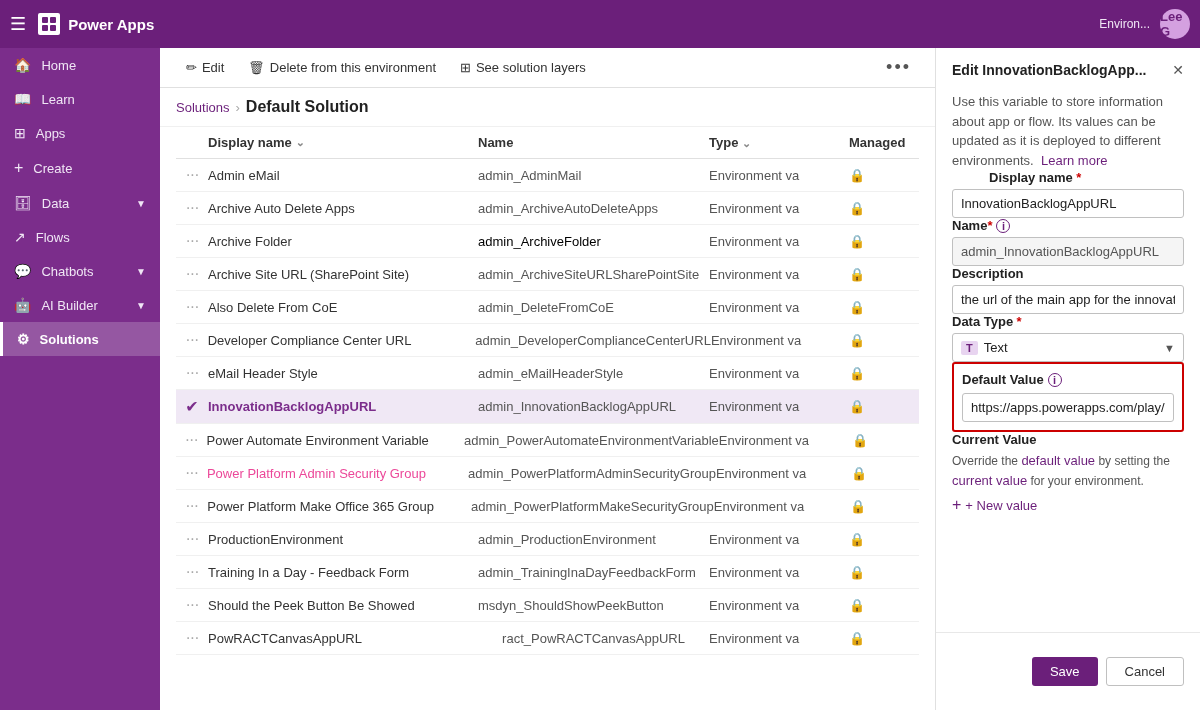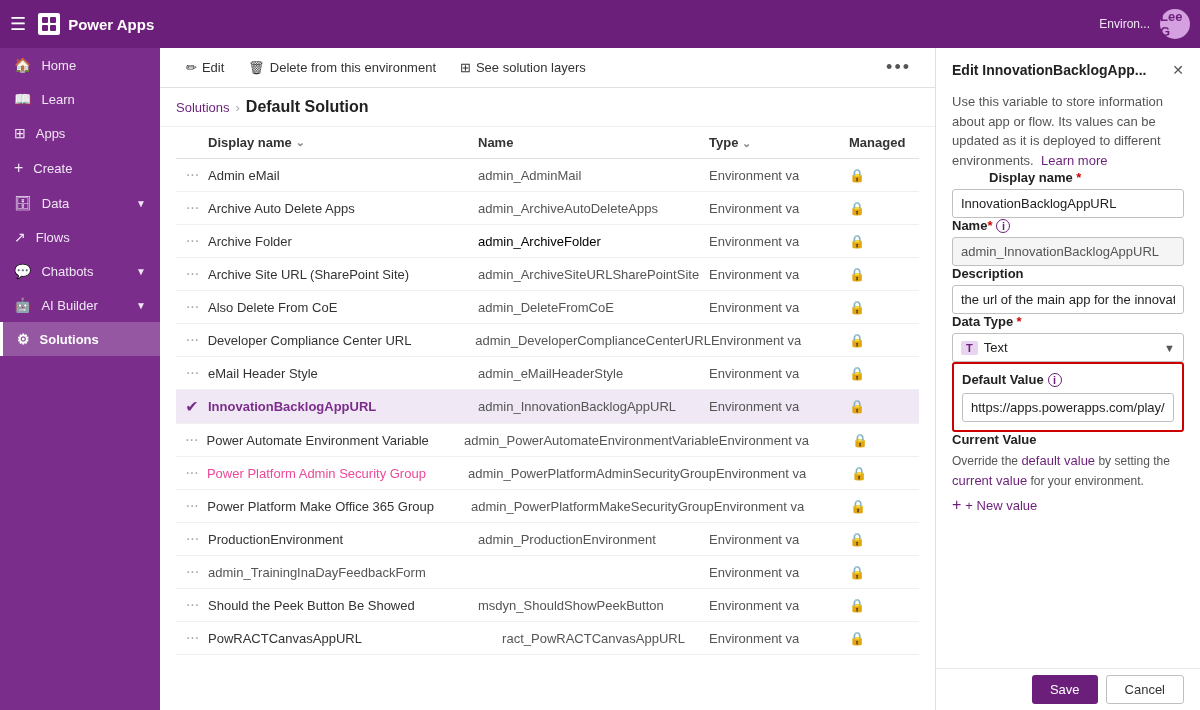--- a/index.html
+++ b/index.html
@@ -230,20 +230,21 @@
     </div>
     <div style="width:270px;color:#333;font-weight:normal;">ProductionEnvironment</div>
     <div style="flex:1;color:#555;">admin_ProductionEnvironment</div>
     <div style="width:140px;color:#555;">Environment va</div>
     <div style="width:70px;color:#aaa;">🔒</div>
   </div>
           <div style="display: flex; align-items: center; padding: 7px 0px; border-bottom: 1px solid rgb(240, 240, 240); font-size: 13px; color: rgb(51, 51, 51); cursor: pointer;">
     <div style="width:32px;display:flex;align-items:center;justify-content:center;">
       <span style="color:#aaa;font-size:16px;letter-spacing:-1px;cursor:pointer;">···</span>
     </div>
+    <div style="width:270px;color:#333;font-weight:normal;">Training In a Day - Feedback Form</div>
     <div style="flex:1;color:#555;">admin_TrainingInaDayFeedbackForm</div>
     <div style="width:140px;color:#555;">Environment va</div>
     <div style="width:70px;color:#aaa;">🔒</div>
   </div>
           <div style="display: flex; align-items: center; padding: 7px 0px; border-bottom: 1px solid rgb(240, 240, 240); font-size: 13px; color: rgb(51, 51, 51); cursor: pointer;">
     <div style="width:32px;display:flex;align-items:center;justify-content:center;">
       <span style="color:#aaa;font-size:16px;letter-spacing:-1px;cursor:pointer;">···</span>
     </div>
     <div style="width:270px;color:#333;font-weight:normal;">Should the Peek Button Be Showed</div>
     <div style="flex:1;color:#555;">msdyn_ShouldShowPeekButton</div>
@@ -331,18 +332,18 @@
           <a href="#" style="color:#6b1f7a;text-decoration:none;">current value</a>
           for your environment.
         </div>
         <button style="display:flex;align-items:center;gap:4px;color:#6b1f7a;cursor:pointer;font-size:13px;background:none;border:none;padding:6px 0;">
           <span style="font-size:16px;font-weight:300;">+</span>
           <span>+ New value</span>
         </button>
       </div>
     </div>
 
-    <div style="padding:6px 16px;border-top:1px solid #e8e8e8;display:flex;gap:8px;justify-content:flex-end;margin-top:auto;">
+    <div style="padding:24px 16px;border-top:1px solid #e8e8e8;display:flex;gap:8px;justify-content:flex-end;margin-top:auto;">
       <button style="padding:6px 18px;background:#6b1f7a;color:#fff;border:none;border-radius:3px;cursor:pointer;font-size:13px;">Save</button>
       <button style="padding:6px 18px;background:#fff;color:#333;border:1px solid #c0c0c0;border-radius:3px;cursor:pointer;font-size:13px;">Cancel</button>
     </div>
   </div>
 </div>
 
 </body></html>

